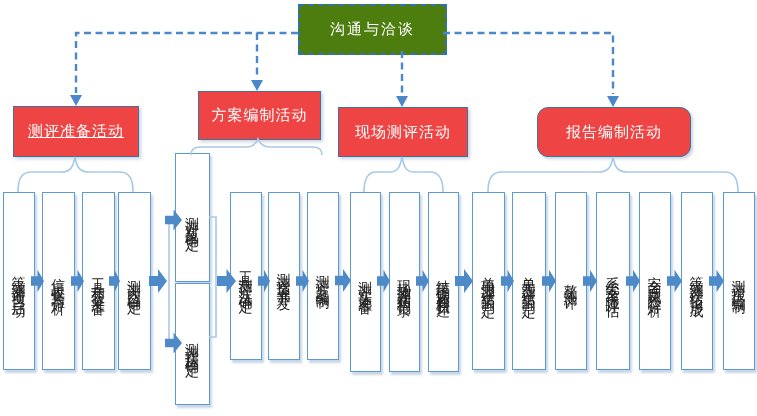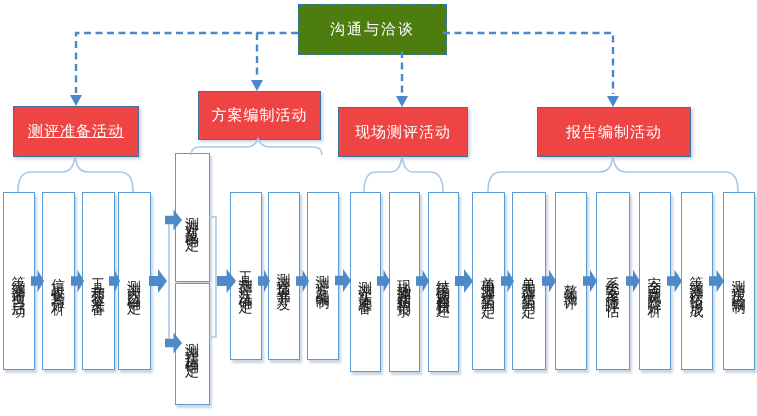--- a/index.html
+++ b/index.html
@@ -20,21 +20,21 @@
 </head>
 <body>
 
 <div class="canvas">
 
   <div class="root" style="left:298px;top:4px;width:145px;height:47px;">沟通与洽谈</div>
 
   <div class="hdr" style="left:13px;top:106px;width:124px;height:49px;text-decoration:underline;">测评准备活动</div>
   <div class="hdr" style="left:198px;top:91px;width:121px;height:47px;">方案编制活动</div>
   <div class="hdr" style="left:338px;top:107px;width:128px;height:48px;">现场测评活动</div>
-  <div class="hdr" style="left:537px;top:107px;width:152px;height:48px;">报告编制活动</div>
+  <div class="hdr" style="left:537px;top:107px;width:152px;height:48px;border-radius:11px;">报告编制活动</div>
 
   <div class="vbox" style="left:3px;top:192px;width:30px;height:176px;">等级测评项目启动</div>
   <div class="vbox" style="left:42px;top:192px;width:31px;height:176px;">信息收集与分析</div>
   <div class="vbox" style="left:82px;top:192px;width:31px;height:176px;">工具和表单准备</div>
   <div class="vbox" style="left:118px;top:192px;width:31px;height:176px;">测评内容确定</div>
 
   <div class="vbox" style="left:175px;top:153px;width:33px;height:127px;">测评对象确定</div>
   <div class="vbox" style="left:175px;top:283px;width:33px;height:120px;">测评指标确定</div>
 
   <div class="vbox" style="left:230px;top:192px;width:30px;height:166px;">工具测评方法确定</div>

